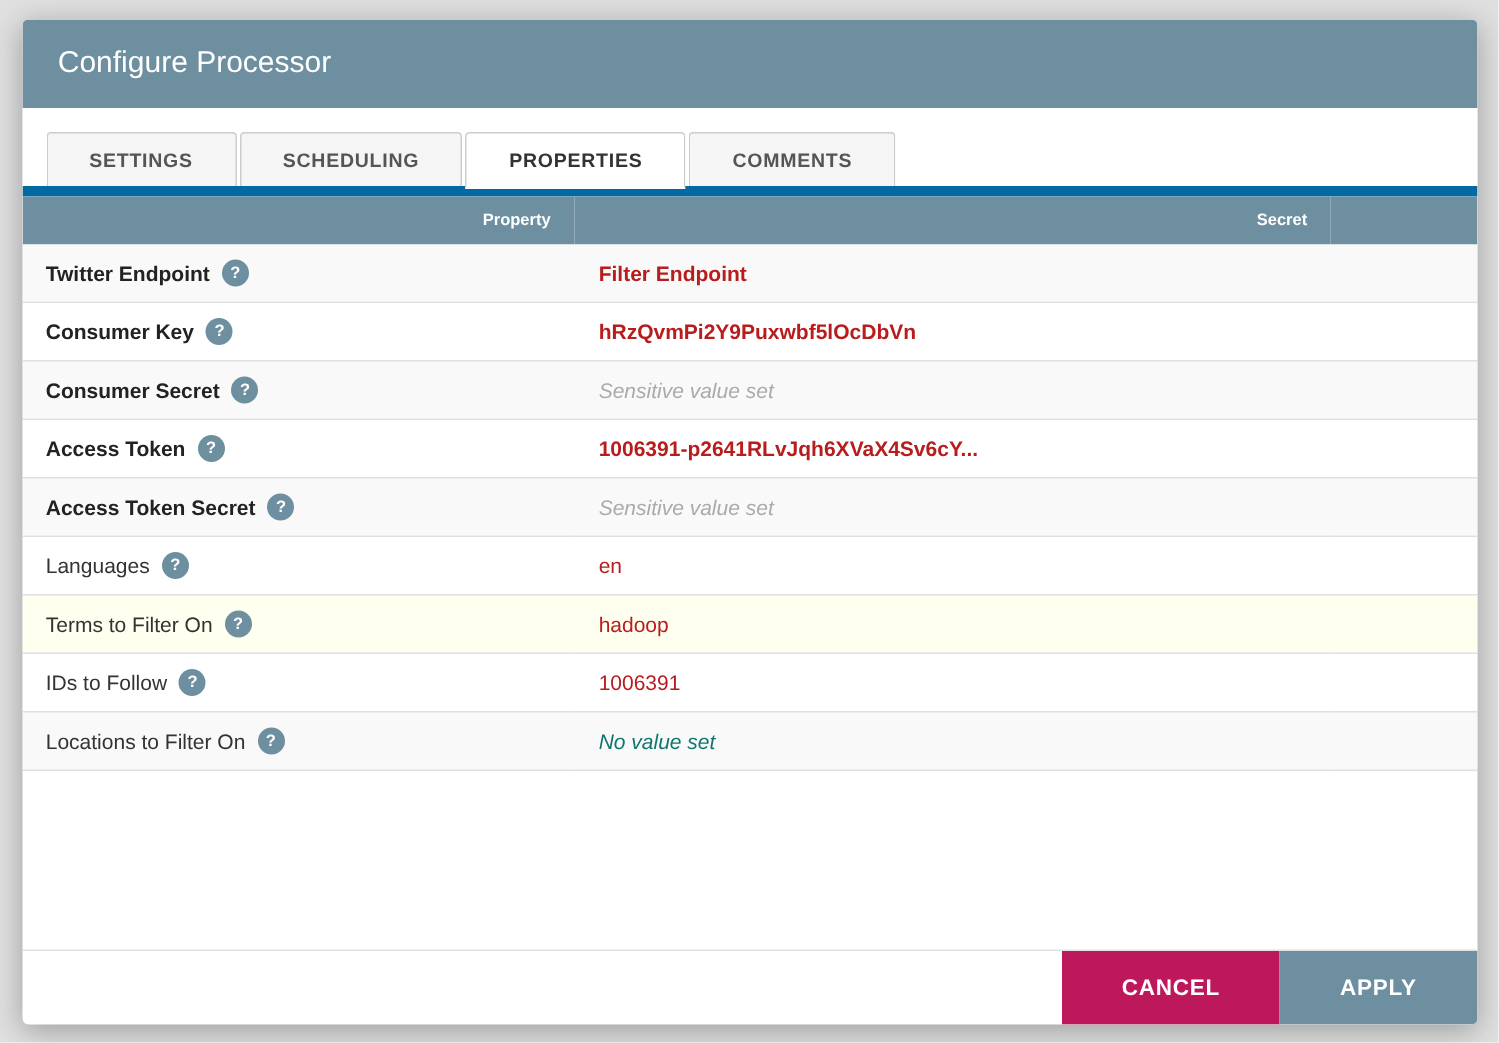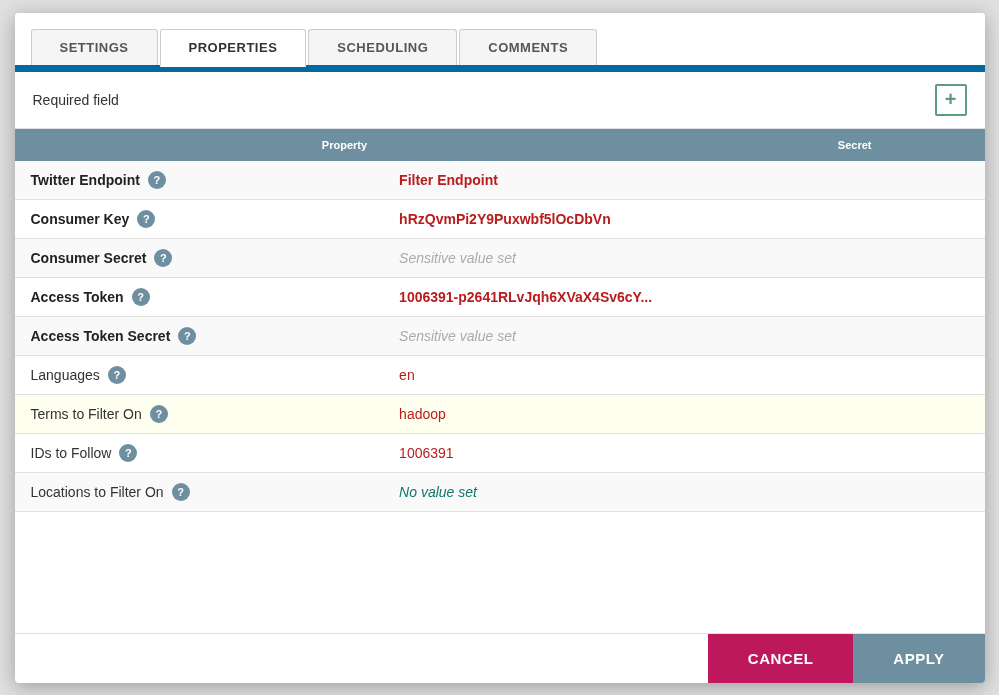--- a/index.html
+++ b/index.html
@@ -192,41 +192,40 @@
     }
     .apply-btn {
       background: #6d8fa0;
       color: #fff;
     }
   </style>
 </head>
 <body>
 
 <div class="dialog">
+  <div class="dialog-header">
+    <span>Configure Processor</span>
+  </div>
 
   <div class="tabs">
     <div class="tab">
       <span>SETTINGS</span>
+    </div>
+    <div class="tab">
+      <span>SCHEDULING</span>
     </div>
     <div class="tab active">
       <span>PROPERTIES</span>
     </div>
     <div class="tab">
-      <span>SCHEDULING</span>
-    </div>
-    <div class="tab">
       <span>COMMENTS</span>
     </div>
   </div>
 
   <div class="dialog-body">
-    <div class="required-field-row">
-      <span class="required-field-label">Required field</span>
-      <button class="add-btn">+</button>
-    </div>
 
     <table class="table">
       <thead>
         <tr>
           <th>Property</th>
           <th>Secret</th>
           <th></th>
         </tr>
       </thead>
       <tbody id="table-body">

